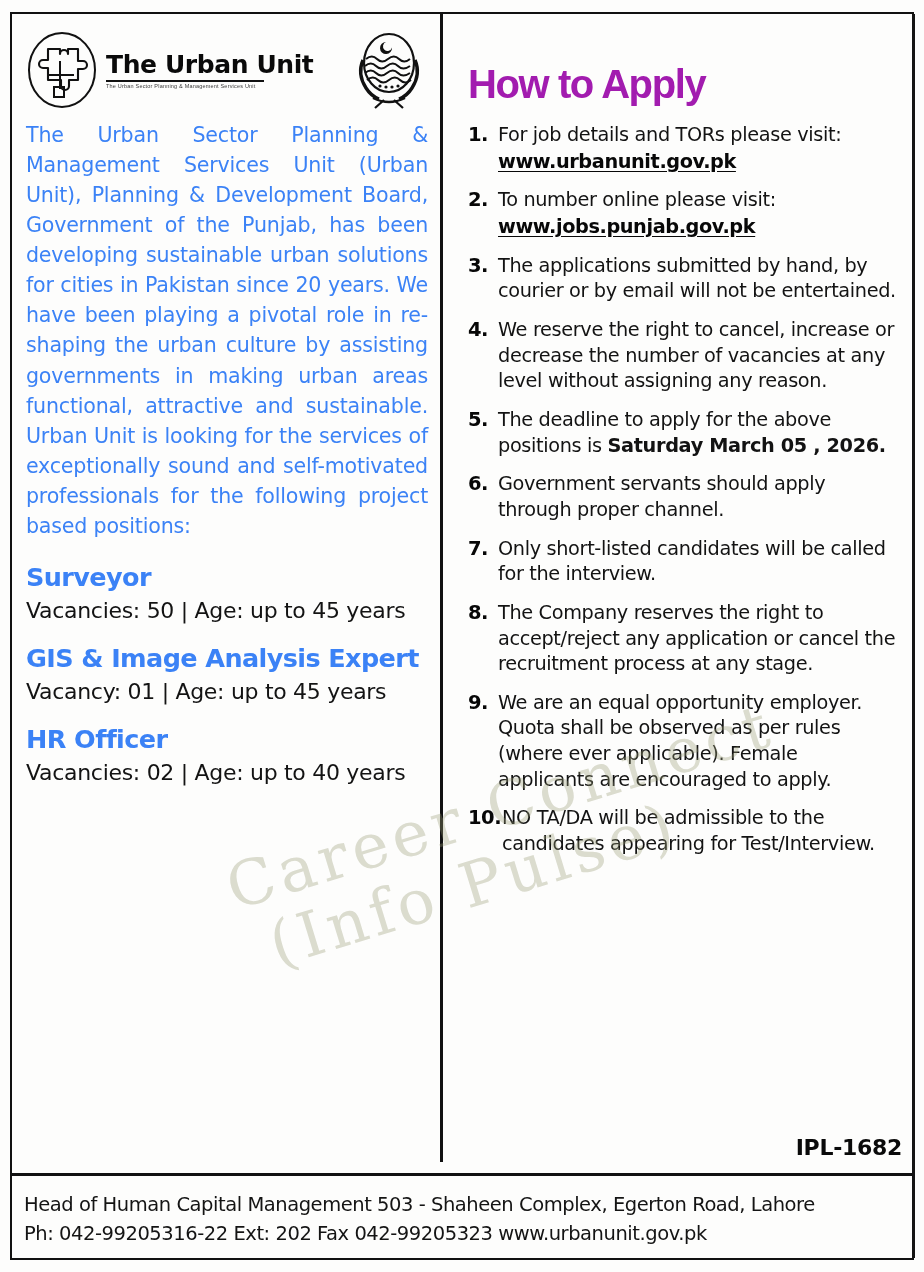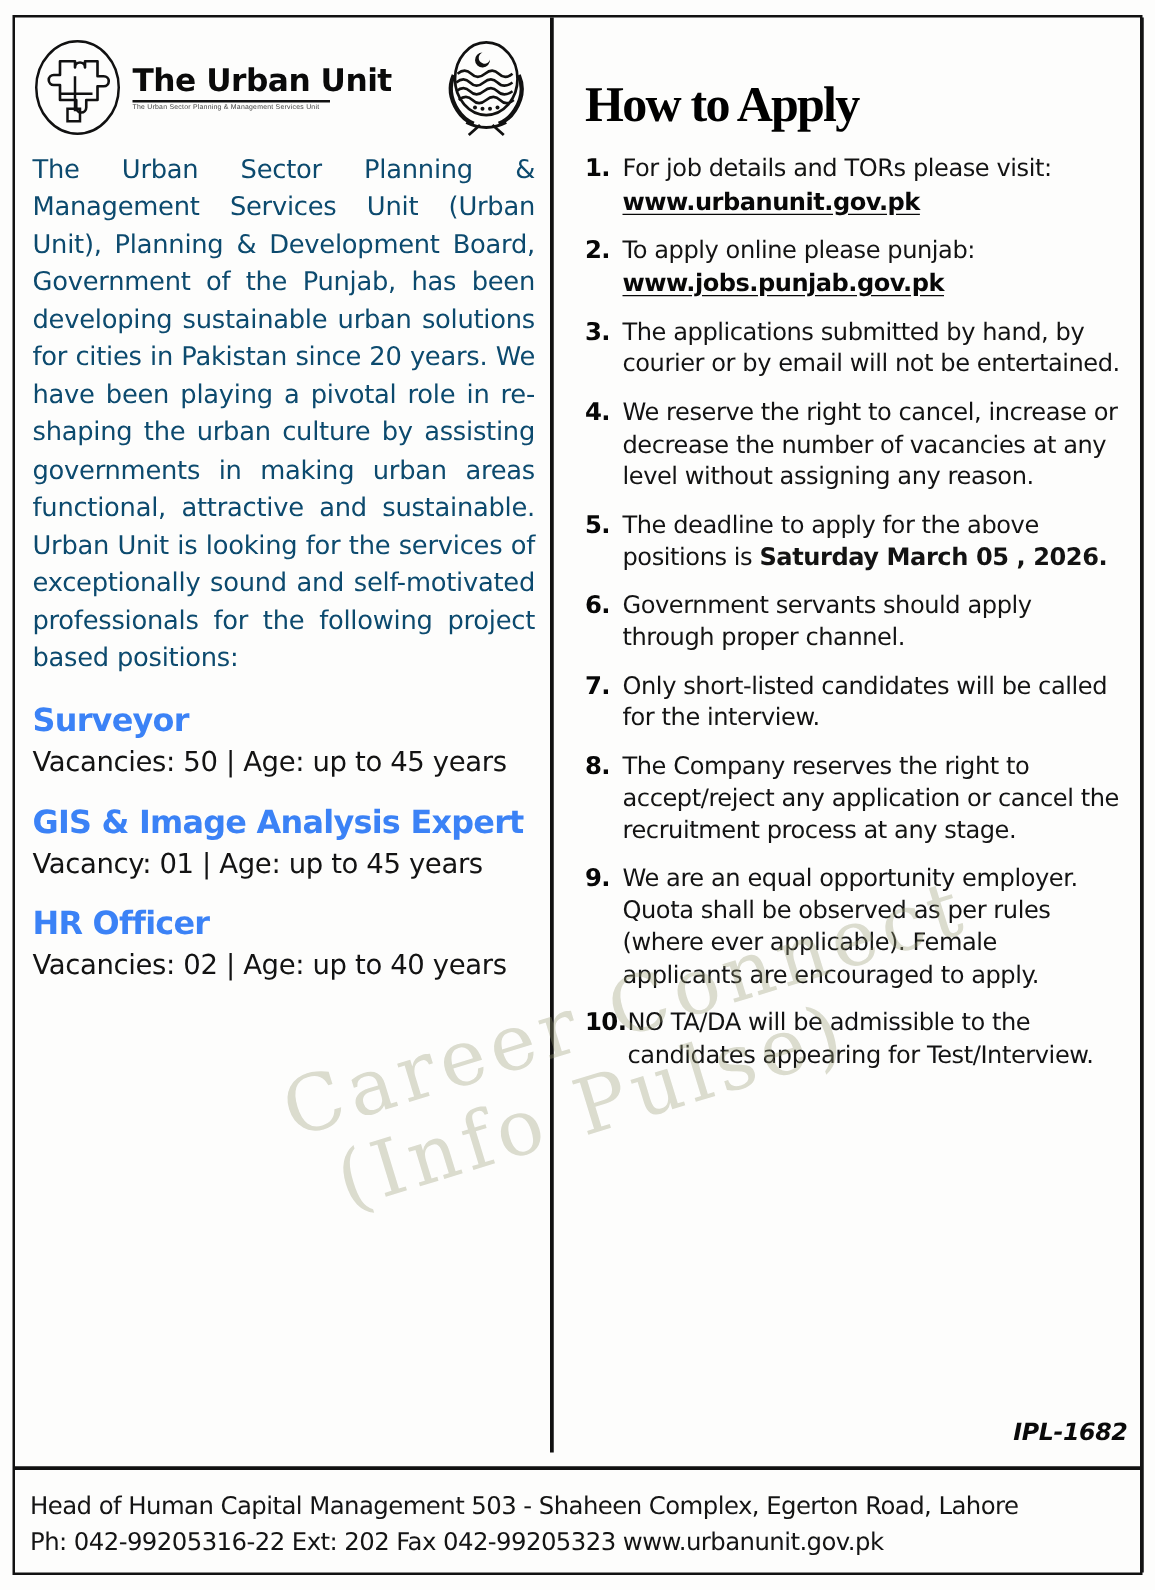--- a/index.html
+++ b/index.html
@@ -103,21 +103,21 @@
     padding-left: 1px;
   }
   .plane { position: absolute; right: 2px; top: 4px; width: 126px; height: 150px; }
 
   
   .intro {
     font-family: "DejaVu Sans", sans-serif;
     font-size: 20.6px;
     line-height: 1.46;
     text-align: justify;
-    color: #0c4a6e;
+    color: #3b82f6;
     margin-top: 4px;
     letter-spacing: -0.2px;
   }
 
   
   .positions { margin-top: 22px; }
   .position { margin-bottom: 21px; }
   .position:last-child { margin-bottom: 0; }
   .pos-title {
     font-family: "DejaVu Sans", sans-serif;
@@ -136,25 +136,25 @@
   }
 
   
   .right-col {
     position: absolute;
     left: 452px; top: 16px;
     width: 458px; height: 1145px;
     padding: 48px 14px 0 16px;
   }
   .how-title {
-    font-family: Liberation Serif, serif;
+    font-family: Liberation Sans, sans-serif;
     font-weight: 700;
     font-size: 40px;
     letter-spacing: -1.4px;
-    color: #000000;
+    color: #a21caf;
     line-height: 1;
     margin-bottom: 18px;
   }
   .steps { list-style: none; }
   .step {
     display: flex;
     margin-bottom: 13px;
     align-items: flex-start;
   }
   .step-num {
@@ -192,24 +192,23 @@
     font-style: italic;
     letter-spacing: -0.3px;
   }
 
   
   .ipl {
     position: absolute;
     right: 22px; top: 1135px;
     font-family: "DejaVu Sans", sans-serif;
     font-weight: 700;
-    font-size: 19px;
+    font-size: 22px;
     letter-spacing: -0.3px;
     color: #0a0a0a;
-    font-style: italic;
   }
 
   
   .footer {
     position: absolute;
     left: 24px; top: 1190px;
     width: 870px;
   }
   .footer-line {
     font-family: "DejaVu Sans", sans-serif;
@@ -307,21 +306,21 @@
         <div class="step-num">1.</div>
         <div class="step-body">
           <span>For job details and TORs please visit:</span><br>
           <a class="link" href="#">www.urbanunit.gov.pk</a>
         </div>
       </div>
 
       <div class="step">
         <div class="step-num">2.</div>
         <div class="step-body">
-          <span>To apply online please punjab:</span><br>
+          <span>To number online please visit:</span><br>
           <a class="link" href="#">www.jobs.punjab.gov.pk</a>
         </div>
       </div>
 
       <div class="step">
         <div class="step-num">3.</div>
         <div class="step-body">The applications submitted by hand, by courier or by email will not be entertained.</div>
       </div>
 
       <div class="step">

